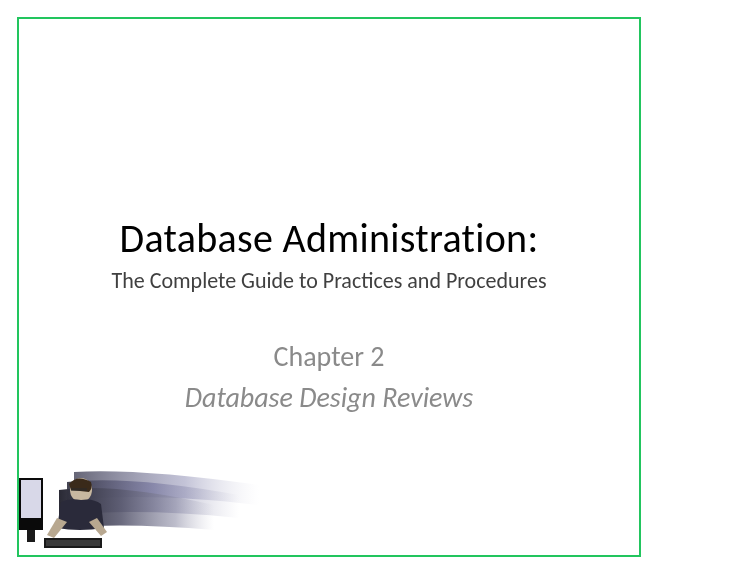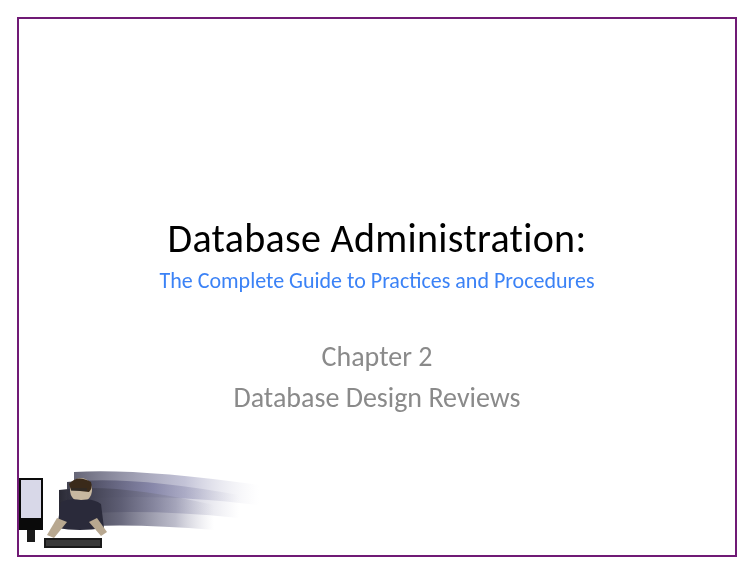--- a/index.html
+++ b/index.html
@@ -8,65 +8,66 @@
       box-sizing: border-box;
     }
     body {
       width: 755px;
       height: 575px;
       background: #fff;
       position: relative;
       font-family: Calibri, "Segoe UI", Arial, sans-serif;
     }
     .slide {
-      width: 720px;
+      width: 624px;
       height: 540px;
       position: absolute;
       top: 17px;
       left: 17px;
-      border: 2px solid #701a75;
+      border: 2px solid #22c55e;
       background: #fff;
       overflow: hidden;
     }
     .title-block {
       position: absolute;
       top: 195px;
       left: 0;
       right: 0;
       text-align: center;
     }
     .main-title {
       font-size: 40px;
       color: #000;
       font-weight: 400;
       letter-spacing: 0.3px;
     }
     .subtitle {
       font-size: 22px;
-      color: #3b82f6;
+      color: #404040;
       font-weight: 400;
       margin-top: 4px;
     }
     .chapter-block {
       position: absolute;
       top: 320px;
       left: 0;
       right: 0;
       text-align: center;
     }
     .chapter-number {
       font-size: 28px;
       color: #8a8a8a;
       font-weight: 400;
     }
     .chapter-title {
       font-size: 28px;
       color: #8a8a8a;
       font-weight: 400;
       margin-top: 6px;
+      font-style: italic;
     }
     .decorative-image {
       position: absolute;
       bottom: 0;
       left: 0;
       width: 260px;
       height: 95px;
     }
   </style>
 </head>

